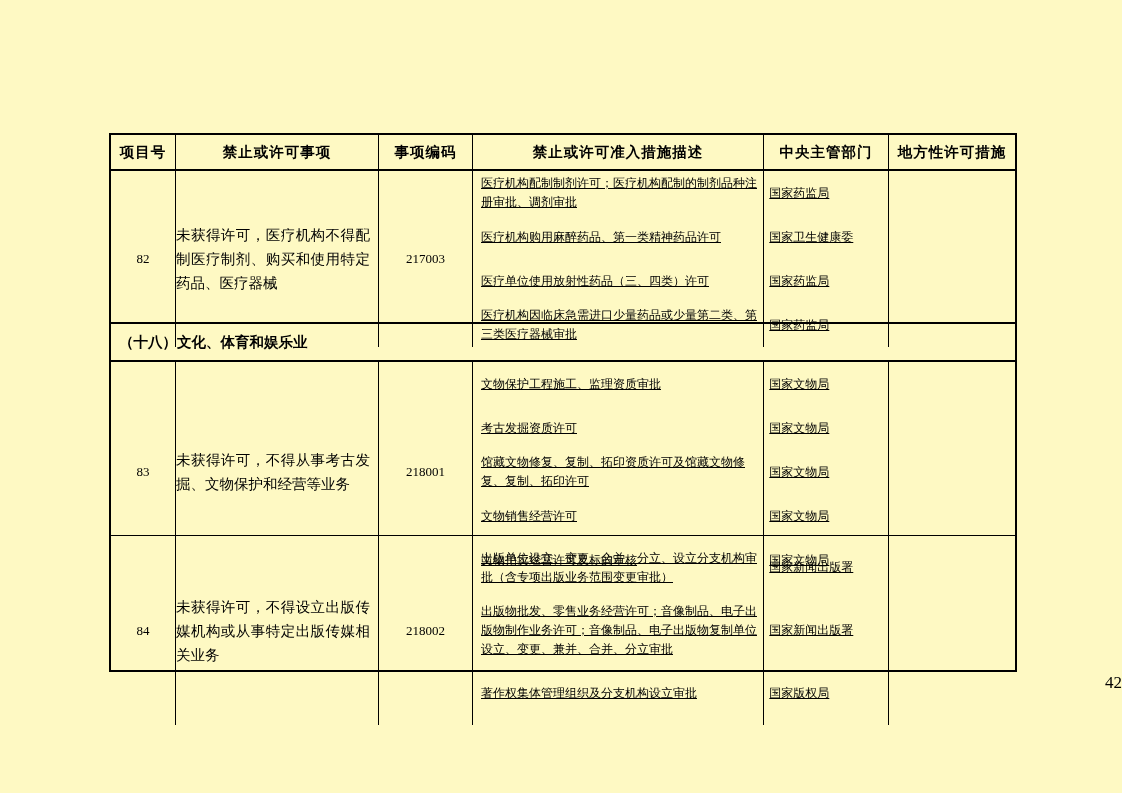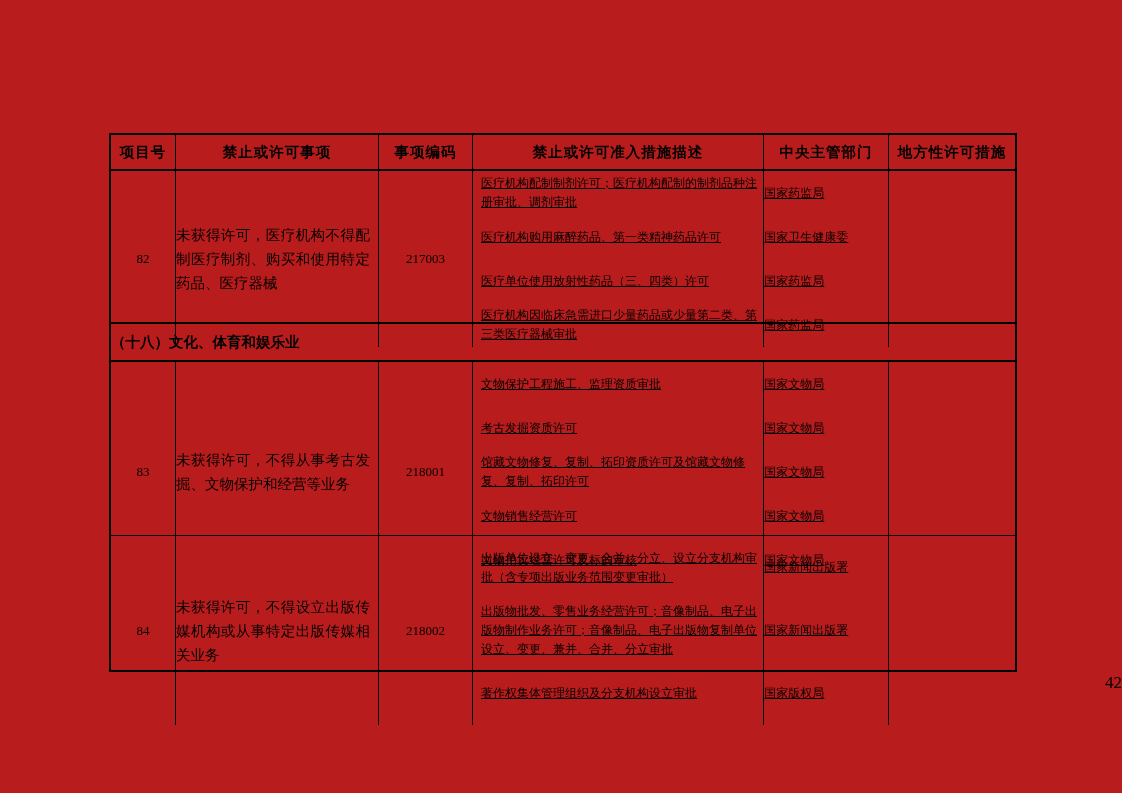--- a/index.html
+++ b/index.html
@@ -1,19 +1,19 @@
 <!DOCTYPE html>
 <html><head>
 <meta charset="utf-8">
 <style>
   html,body{margin:0;padding:0;background:#888;}
   .page{
     position:relative;
     width:1122px;height:793px;
-    background:#b91c1c;
+    background:#fef9c3;
     font-family:"Liberation Serif","DejaVu Serif",serif;
     color:#000;
     overflow:hidden;
   }
   .doc-table{
     position:absolute;left:109px;top:133px;
     width:904px;height:535px;
     box-sizing:content-box;
     border:2px solid #000;
   }
@@ -60,26 +60,28 @@
   .m-desc{
     box-sizing:border-box;
     display:flex;align-items:center;
     padding:3px 6px 3px 8px;
     font-size:12px;line-height:19px;
   }
   .m-agency{
     box-sizing:border-box;
     border-left:1px solid #000;
     display:flex;align-items:center;
+    padding-left:5px;
     font-size:12px;
   }
   .c-local{border-left:1px solid #000;}
   .section-cell{
     font-family:"Liberation Sans","DejaVu Sans",sans-serif;
     font-weight:bold;font-size:14.5px;
+    padding-left:8px;
     border-left:none;
   }
   .page-number{
     position:absolute;left:0;top:673px;width:1122px;
     text-align:right;font-size:17px;
   }
 </style>
 </head>
 <body>
 

